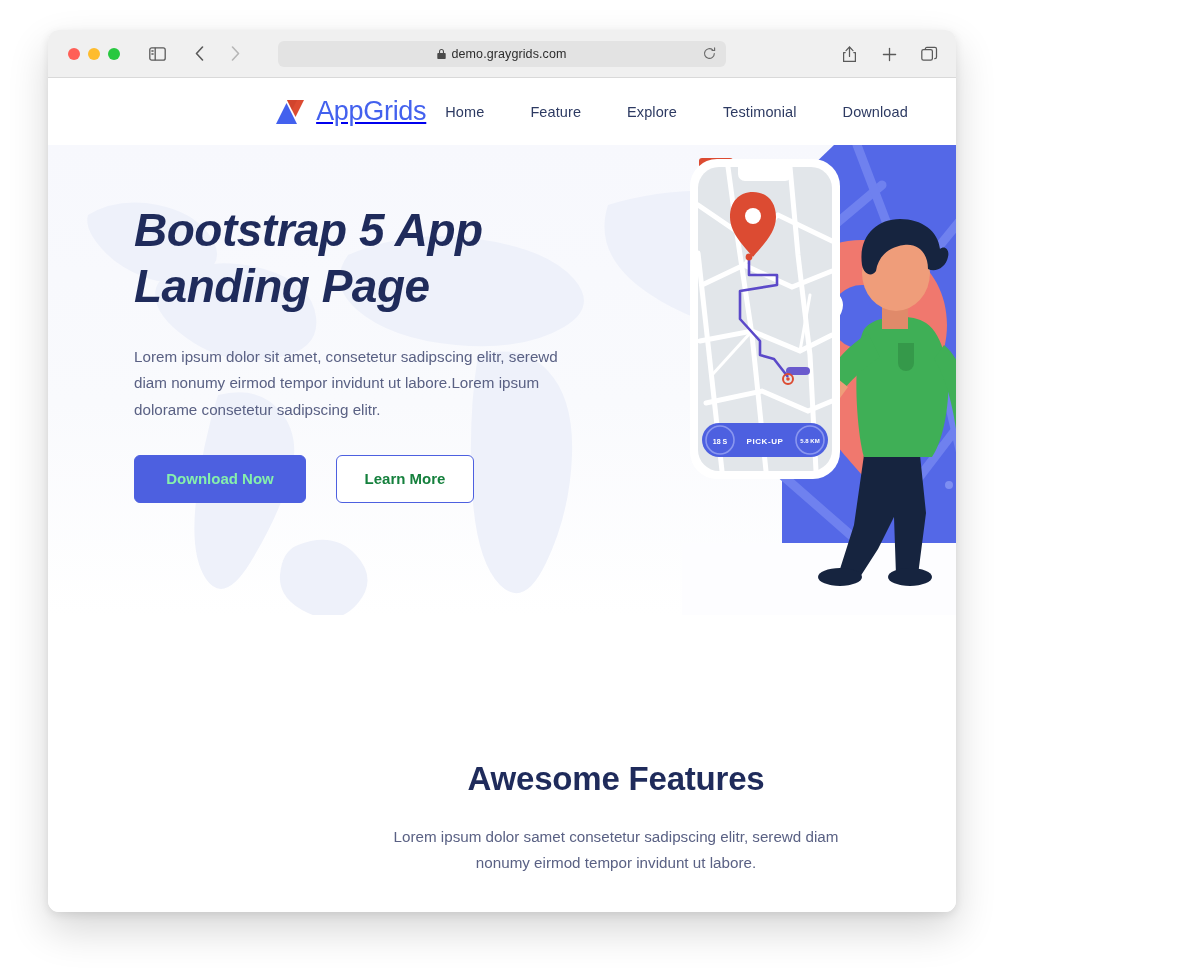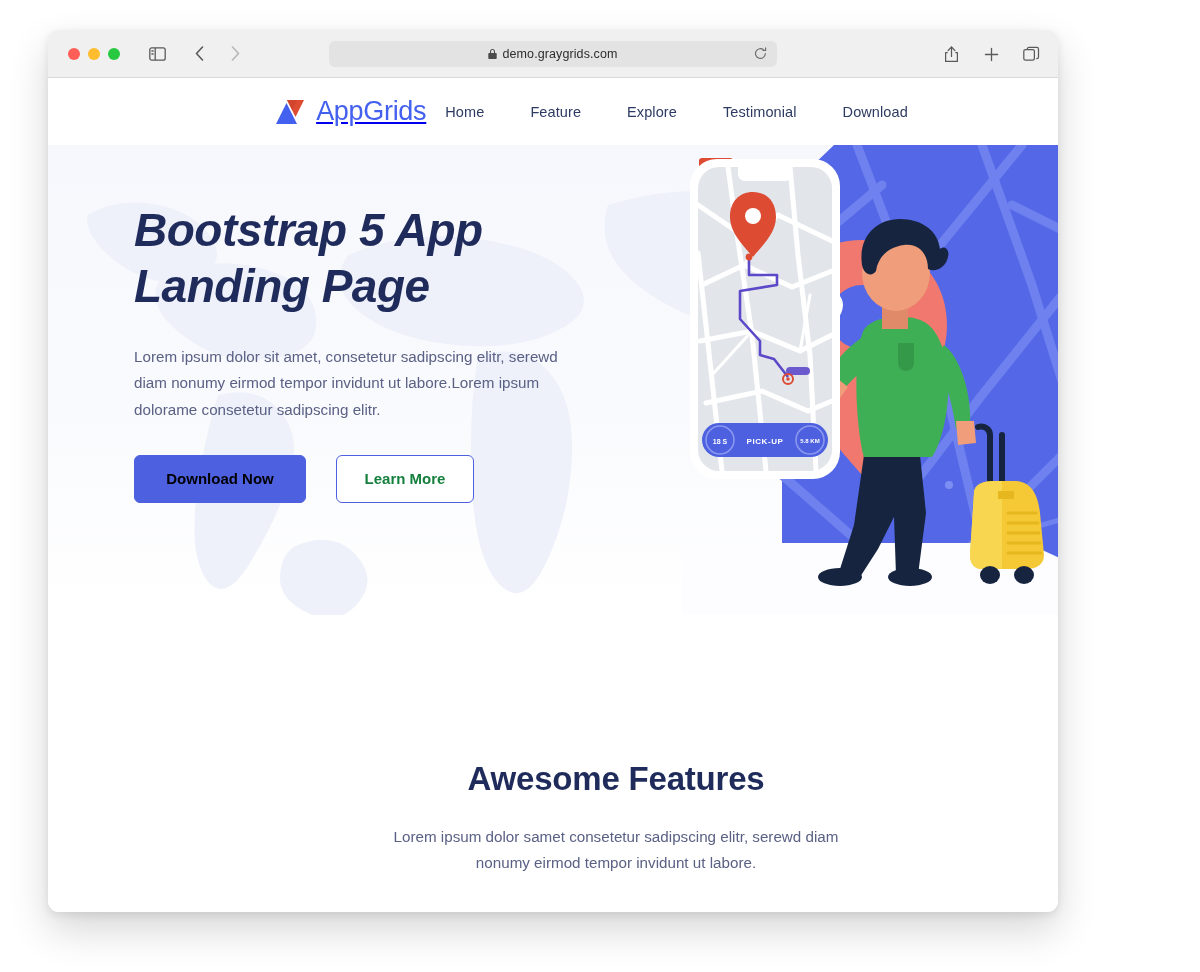--- a/index.html
+++ b/index.html
@@ -14,21 +14,21 @@
     background: #ffffff;
     font-family: "Liberation Sans", sans-serif;
     -webkit-font-smoothing: antialiased;
   }
 
   
   .browser-window {
     position: absolute;
     left: 48px;
     top: 30px;
-    width: 1010px;
+    width: 908px;
     height: 882px;
     background: #ffffff;
     border-radius: 11px;
     box-shadow: 0 18px 40px rgba(0,0,0,0.16), 0 3px 10px rgba(0,0,0,0.09);
     overflow: hidden;
   }
 
   .titlebar {
     position: relative;
     height: 48px;
@@ -205,21 +205,21 @@
     height: 48px;
     border-radius: 6px;
     font-size: 15px;
     font-weight: 700;
     text-decoration: none;
     cursor: pointer;
     padding: 0 26px;
   }
   .btn-primary {
     background: #4d60e0;
-    color: #000000;
+    color: #86efac;
     border: 1px solid #4d60e0;
     min-width: 172px;
   }
   .btn-outline {
     background: #ffffff;
     color: #15803d;
     border: 1px solid #4d60e0;
     min-width: 138px;
     font-weight: 700;
   }

